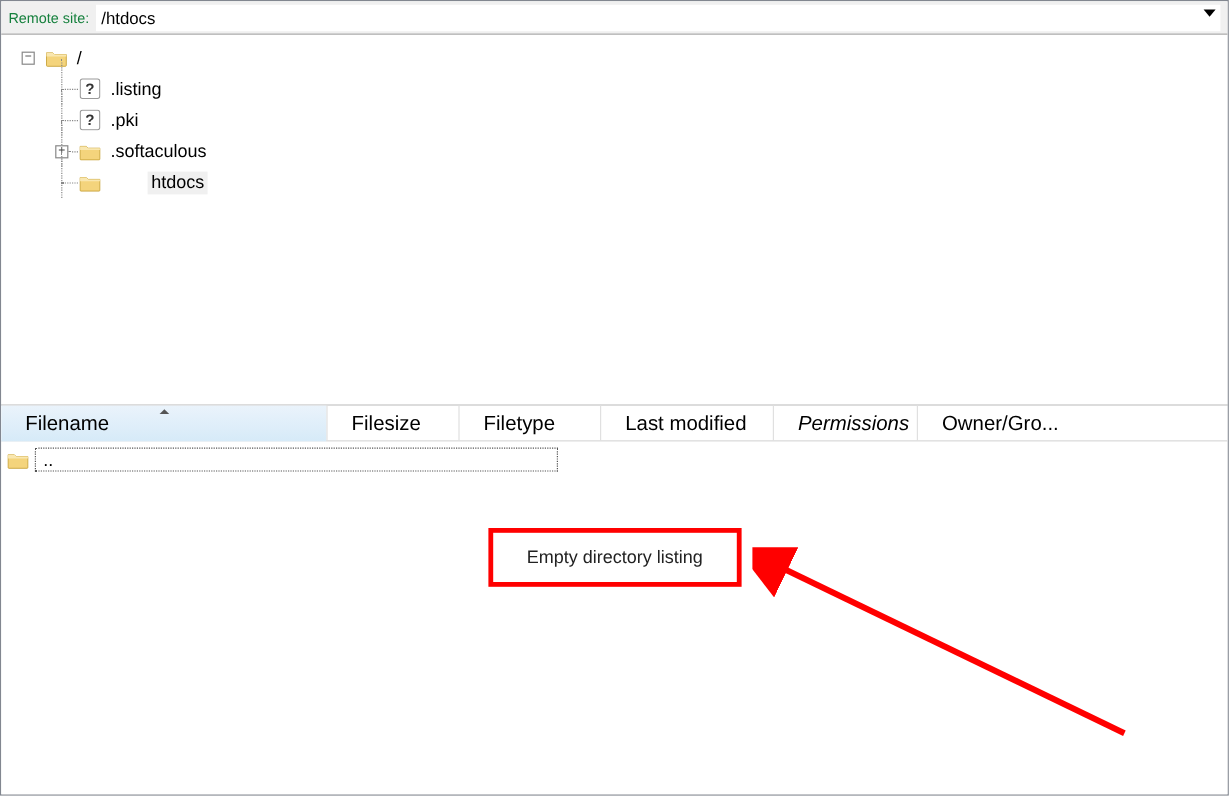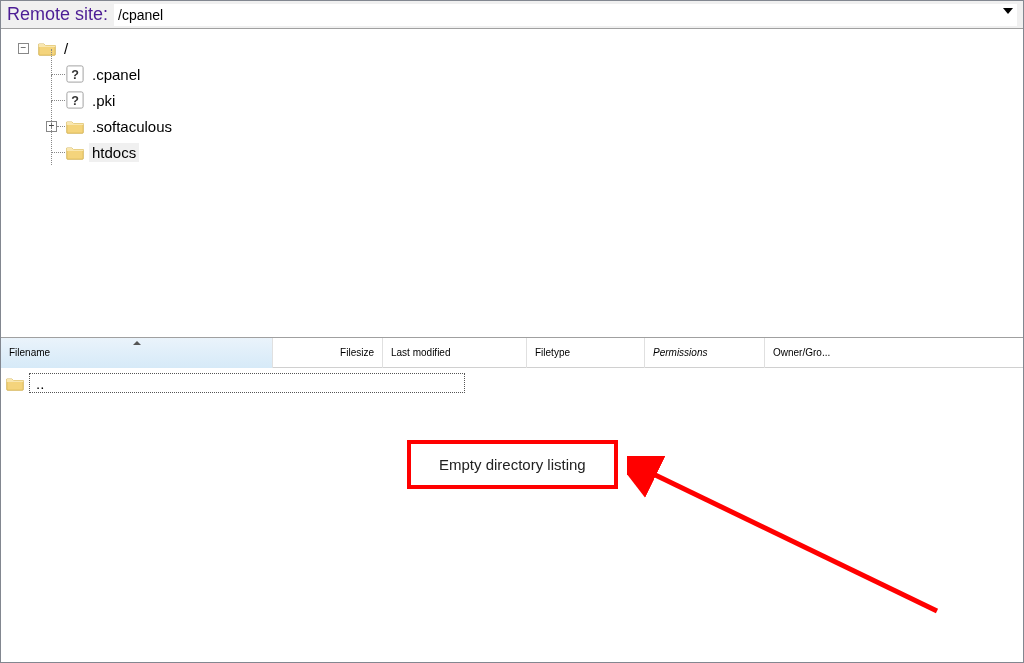--- a/index.html
+++ b/index.html
@@ -21,22 +21,22 @@
     }
     .path-bar {
       display: flex;
       align-items: center;
       height: 28px;
       background: #f0f0f0;
       border-bottom: 1px solid #a0a0a0;
       padding: 0 6px;
     }
     .path-label {
-      font-size: 18px;
-      color: #4c1d95;
+      font-size: 12px;
+      color: #15803d;
       margin-right: 6px;
     }
     .path-input-wrap {
       flex: 1;
       position: relative;
       height: 22px;
       background: #fff;
     }
     .path-input {
       position: absolute;
@@ -109,38 +109,39 @@
       flex-shrink: 0;
     }
     .folder-icon svg { width: 18px; height: 15px; }
     .question-icon svg { width: 18px; height: 18px; }
     .tree-label {
       font-size: 15px;
       padding: 1px 3px;
     }
     .tree-label.selected {
       background: #f0f0f0;
+      margin-left: 34px;
     }
     .bottom-panel {
       height: 324px;
       display: flex;
       flex-direction: column;
       position: relative;
     }
     .columns-header {
       display: flex;
       background: #fff;
       height: 30px;
       border-bottom: 1px solid #d0d0d0;
     }
     .col {
       height: 30px;
       line-height: 30px;
-      padding: 0 8px;
-      font-size: 10px;
+      padding: 0 20px;
+      font-size: 17px;
       border-right: 1px solid #e0e0e0;
       position: relative;
       cursor: pointer;
     }
     .col.sorted {
       background: linear-gradient(#eaf3fb, #d6eaf8);
     }
     .sort-arrow {
       position: absolute;
       left: 50%;
@@ -188,21 +189,21 @@
       pointer-events: none;
     }
   </style>
 </head>
 <body>
 
 <div class="top-panel">
   <div class="path-bar">
     <span class="path-label">Remote site:</span>
     <div class="path-input-wrap">
-      <span class="path-input">/cpanel</span>
+      <span class="path-input">/htdocs</span>
       <span class="path-dropdown"></span>
     </div>
   </div>
 
   <div class="tree">
 
     <div class="tree-row">
       <div class="tree-connector">
         <div class="expander">−</div>
       </div>
@@ -219,21 +220,21 @@
       <div class="tree-connector">
         <div class="dotted-v" style="top:-12px;height:38px;"></div>
         <div class="dotted-h" style="left:14px;width:14px;"></div>
       </div>
       <span class="icon question-icon">
         <svg viewBox="0 0 20 20">
             <rect x="1" y="1" width="18" height="18" rx="2" fill="#fff" stroke="#999"></rect>
             <text x="10" y="15" text-anchor="middle" font-size="14" font-weight="bold" fill="#333">?</text>
           </svg>
       </span>
-      <span class="tree-label">.cpanel</span>
+      <span class="tree-label">.listing</span>
     </div>
 
     <div class="tree-row" style="padding-left:28px;">
       <div class="tree-connector">
         <div class="dotted-v" style="top:-12px;height:38px;"></div>
         <div class="dotted-h" style="left:14px;width:14px;"></div>
       </div>
       <span class="icon question-icon">
         <svg viewBox="0 0 20 20">
             <rect x="1" y="1" width="18" height="18" rx="2" fill="#fff" stroke="#999"></rect>
@@ -275,23 +276,23 @@
 
   </div>
 </div>
 
 <div class="bottom-panel">
   <div class="columns-header">
     <div class="col sorted" style="width:272px;">
       <span class="sort-arrow"></span>
       <span>Filename</span>
     </div>
-    <div class="col" style="width:110px;text-align:right;"><span>Filesize</span></div>
+    <div class="col" style="width:110px;text-align:left;"><span>Filesize</span></div>
+    <div class="col" style="width:118px;"><span>Filetype</span></div>
     <div class="col" style="width:144px;"><span>Last modified</span></div>
-    <div class="col" style="width:118px;"><span>Filetype</span></div>
     <div class="col" style="width:120px;font-style:italic;"><span>Permissions</span></div>
     <div class="col" style="width:118px;border-right:none;"><span>Owner/Gro...</span></div>
   </div>
 
   <div class="file-list">
     <div class="parent-row">
       <span class="icon folder-icon">
         <svg viewBox="0 0 24 20">
             <path fill="#f4d47c" stroke="#c8a43a" d="M1 4h7l2 2h13v12a1 1 0 0 1-1 1H2a1 1 0 0 1-1-1V4z"></path>
             <path fill="#f9e7b0" d="M1 4h7l2 2h13v2H1z"></path>

